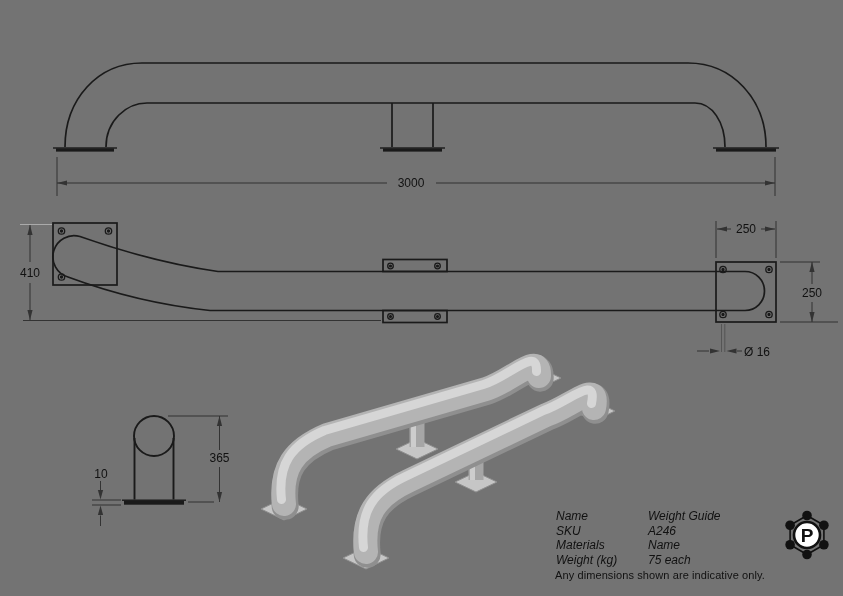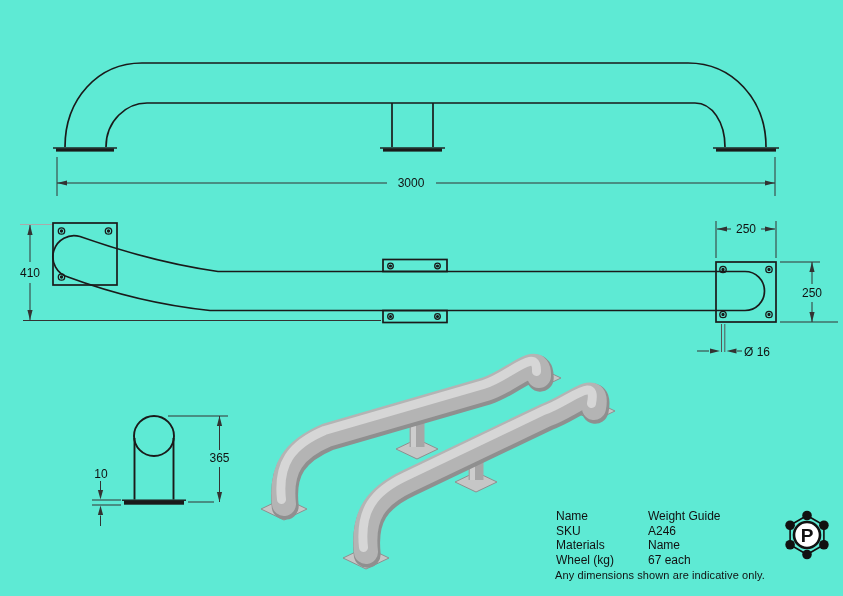--- a/index.html
+++ b/index.html
@@ -1,23 +1,23 @@
 <!DOCTYPE html>
 <html><head>
 <meta charset="utf-8">
 <style>
   html,body{margin:0;padding:0;background:#ffffff;}
-  #canvas{position:relative;width:843px;height:596px;background:#5eead4;overflow:hidden;
+  #canvas{position:relative;width:843px;height:596px;background:#737373;overflow:hidden;
           font-family:"Liberation Sans", sans-serif;}
   #drawing{position:absolute;left:0;top:0;}
   svg text{font-family:"Liberation Sans", sans-serif;fill:#111;}
   .dimtxt{font-size:12px;}
   .spec{position:absolute;left:556px;top:510px;display:grid;
         grid-template-columns:92px auto;column-gap:0;row-gap:2.4px;
-        font-size:12px;line-height:12.2px;color:#111;}
+        font-size:12px;line-height:12.2px;color:#111;font-style:italic;}
   .note{position:absolute;left:555px;top:569px;font-size:11px;color:#111;
         letter-spacing:0.1px;}
   .logo{position:absolute;left:781px;top:509px;}
 </style>
 </head>
 <body>
 
 <div id="canvas">
 
 <svg id="drawing" width="843" height="596" viewBox="0 0 843 596">
@@ -195,22 +195,22 @@
   </g>
 </svg>
 
 <div class="spec">
   <div>Name</div>
   <div>Weight Guide</div>
   <div>SKU</div>
   <div>A246</div>
   <div>Materials</div>
   <div>Name</div>
-  <div>Wheel (kg)</div>
-  <div>67 each</div>
+  <div>Weight (kg)</div>
+  <div>75 each</div>
 </div>
 
 <div class="note">Any dimensions shown are indicative only.</div>
 
 <svg class="logo" width="52" height="52" viewBox="0 0 52 52">
   <polygon points="26,6.5 42.9,16.25 42.9,35.75 26,45.5 9.1,35.75 9.1,16.25" fill="none" stroke="#111" stroke-width="1.6"></polygon>
   <circle cx="26" cy="26" r="13" fill="#fff" stroke="#111" stroke-width="2.6"></circle>
   <g fill="#111">
     <circle cx="26" cy="6.5" r="4.8"></circle>
     <circle cx="42.9" cy="16.25" r="4.8"></circle>

